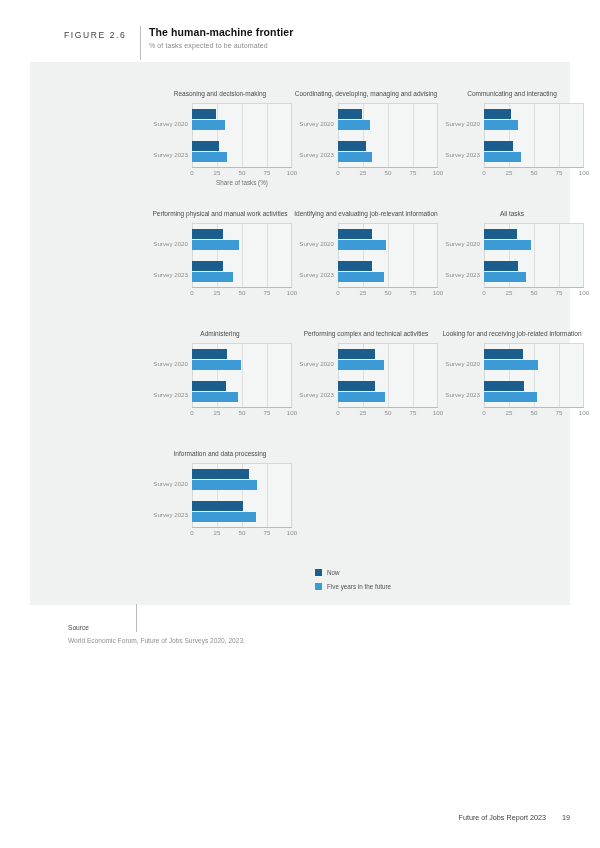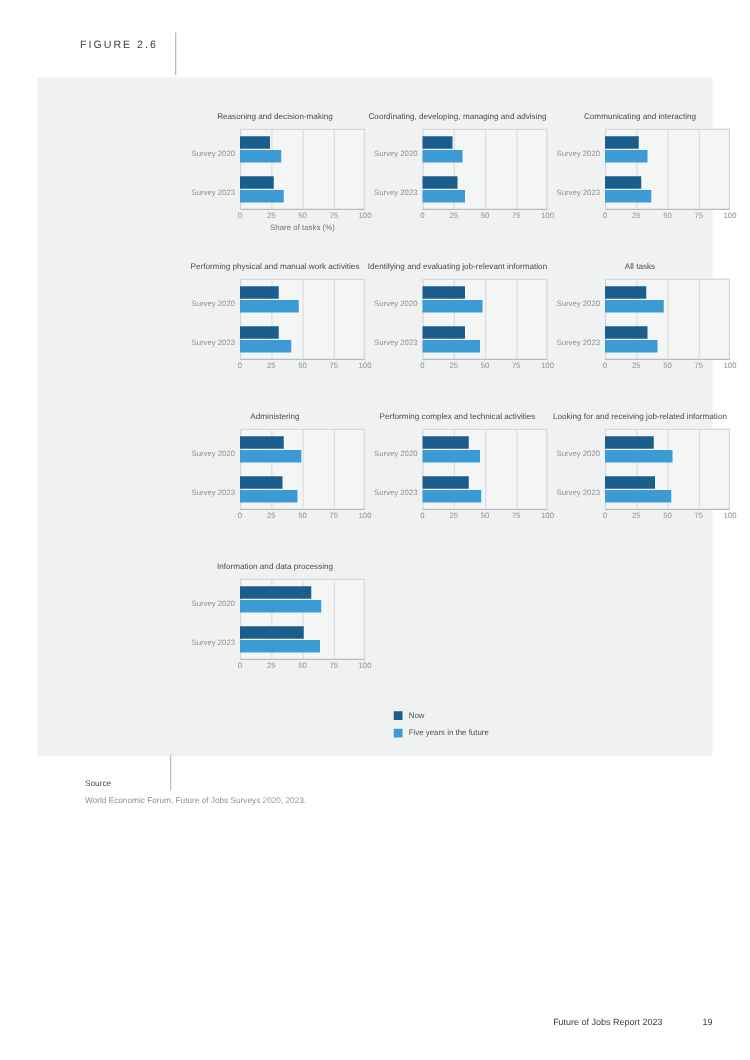--- a/index.html
+++ b/index.html
@@ -72,31 +72,35 @@
   .sw.fut{background:#3c9ad5;}
   .lg-txt{font-size:6.3px;color:#4f5254;}
 
   
   .source{position:absolute;left:38px;top:562px;}
   .src-h{font-size:6.6px;color:#4a4a4a;font-weight:400;}
   .src-b{font-size:6.6px;color:#8d9092;margin-top:6px;}
 
   
   .footer{position:absolute;left:0;top:813px;width:600px;height:14px;}
-  .f-title{position:absolute;right:70px;top:0;font-size:7.2px;color:#3d3d3d;}
+  .f-title{position:absolute;right:54px;top:0;font-size:7.2px;color:#3d3d3d;}
   .f-page{position:absolute;right:30px;top:0;font-size:7.2px;color:#3d3d3d;}
 </style>
 </head>
 <body>
 
 <div class="page">
 
   <div class="header">
     <div class="fig-label">FIGURE 2.6</div>
     <div class="vrule-top"></div>
+    <div class="title-block">
+      <div class="fig-title">The human-machine frontier</div>
+      <div class="fig-sub">% of tasks expected to be automated</div>
+    </div>
   </div>
 
   <div class="panel">
     <div class="grid" id="chart-grid">
         <div class="cell" style="left: 110px; top: 18px;">
           <div class="sub-title">Reasoning and decision-making</div>
           <div class="plotwrap">
             <div class="ylab y0">Survey 2020</div>
             <div class="ylab y1">Survey 2023</div>
             <div class="plot">

